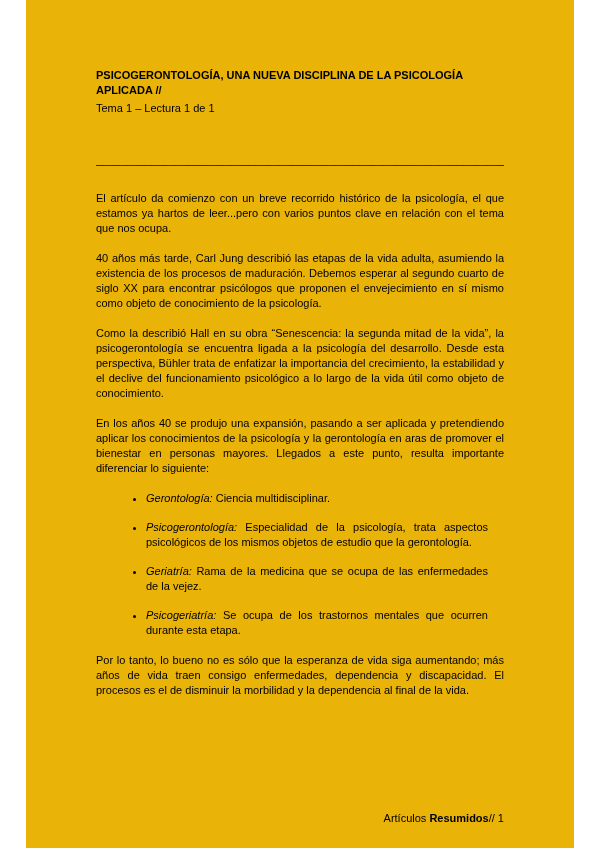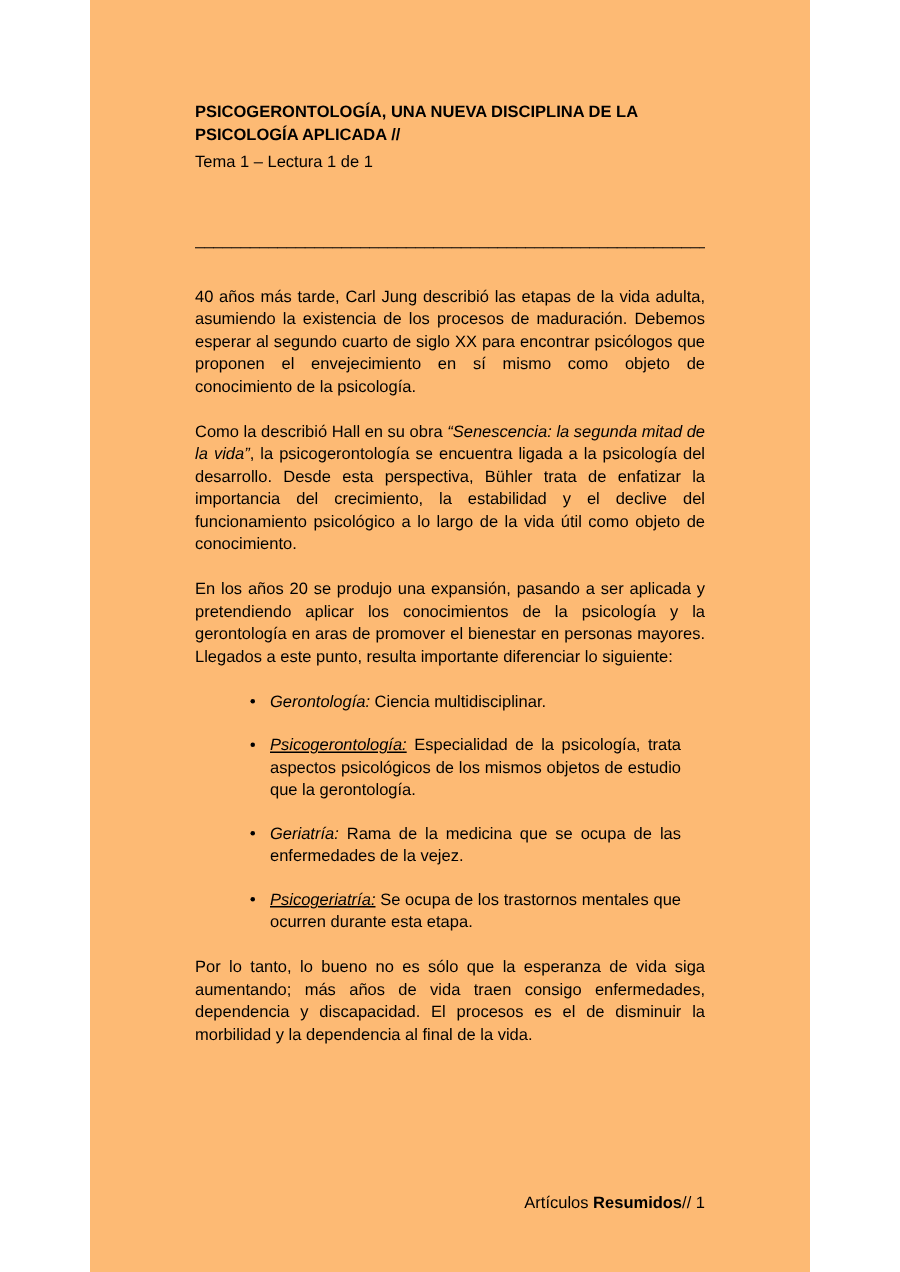--- a/index.html
+++ b/index.html
@@ -2,24 +2,24 @@
 <html><head>
 <meta charset="utf-8">
 <style>
   html, body {
     margin: 0;
     padding: 0;
     background: #ffffff;
   }
   .page {
     position: relative;
-    width: 480px;
+    width: 548px;
     height: 848px;
     margin: 0 auto;
-    background: #fdba74;
+    background: #eab308;
     box-sizing: border-box;
     padding: 68px 70px 0 70px;
     font-family: "Liberation Sans", sans-serif;
     font-size: 11px;
     line-height: 15px;
     color: #000000;
   }
   h1.doc-title {
     font-size: 11px;
     line-height: 15px;
@@ -46,54 +46,53 @@
     list-style: disc outside;
   }
   ul.bullets li {
     margin: 0 16px 14px 0;
     text-align: justify;
   }
   .term {
     font-style: italic;
   }
   .term.u {
-    text-decoration: underline;
   }
   .italic {
-    font-style: italic;
   }
   .footer {
     position: absolute;
     right: 70px;
-    bottom: 38px;
+    bottom: 22px;
     font-size: 11px;
     line-height: 15px;
   }
   .footer strong {
     font-weight: bold;
   }
 </style>
 </head>
 <body>
 
 <div class="page">
 
   <h1 class="doc-title">PSICOGERONTOLOGÍA, UNA NUEVA DISCIPLINA DE LA PSICOLOGÍA APLICADA //</h1>
 
   <p class="doc-subtitle">Tema 1 – Lectura 1 de 1</p>
 
   <div class="divider">___________________________________________________________________________</div>
 
+  <p class="para">El artículo da comienzo con un breve recorrido histórico de la psicología, el que estamos ya hartos de leer...pero con varios puntos clave en relación con el tema que nos ocupa.</p>
 
 
   <p class="para">40 años más tarde, Carl Jung describió las etapas de la vida adulta, asumiendo la existencia de los procesos de maduración. Debemos esperar al segundo cuarto de siglo XX para encontrar psicólogos que proponen el envejecimiento en sí mismo como objeto de conocimiento de la psicología.</p>
 
   <p class="para"><span>Como la describió Hall en su obra </span><span class="italic">“Senescencia: la segunda mitad de la vida”</span><span>, la psicogerontología se encuentra ligada a la psicología del desarrollo. Desde esta perspectiva, Bühler trata de enfatizar la importancia del crecimiento, la estabilidad y el declive del funcionamiento psicológico a lo largo de la vida útil como objeto de conocimiento.</span></p>
 
-  <p class="para">En los años 20 se produjo una expansión, pasando a ser aplicada y pretendiendo aplicar los conocimientos de la psicología y la gerontología en aras de promover el bienestar en personas mayores. Llegados a este punto, resulta importante diferenciar lo siguiente:</p>
+  <p class="para">En los años 40 se produjo una expansión, pasando a ser aplicada y pretendiendo aplicar los conocimientos de la psicología y la gerontología en aras de promover el bienestar en personas mayores. Llegados a este punto, resulta importante diferenciar lo siguiente:</p>
 
   <ul class="bullets">
     <li><span class="term">Gerontología:</span><span> Ciencia multidisciplinar.</span></li>
     <li><span class="term u">Psicogerontología:</span><span> Especialidad de la psicología, trata aspectos psicológicos de los mismos objetos de estudio que la gerontología.</span></li>
     <li><span class="term">Geriatría:</span><span> Rama de la medicina que se ocupa de las enfermedades de la vejez.</span></li>
     <li><span class="term u">Psicogeriatría:</span><span> Se ocupa de los trastornos mentales que ocurren durante esta etapa.</span></li>
   </ul>
 
 
 

